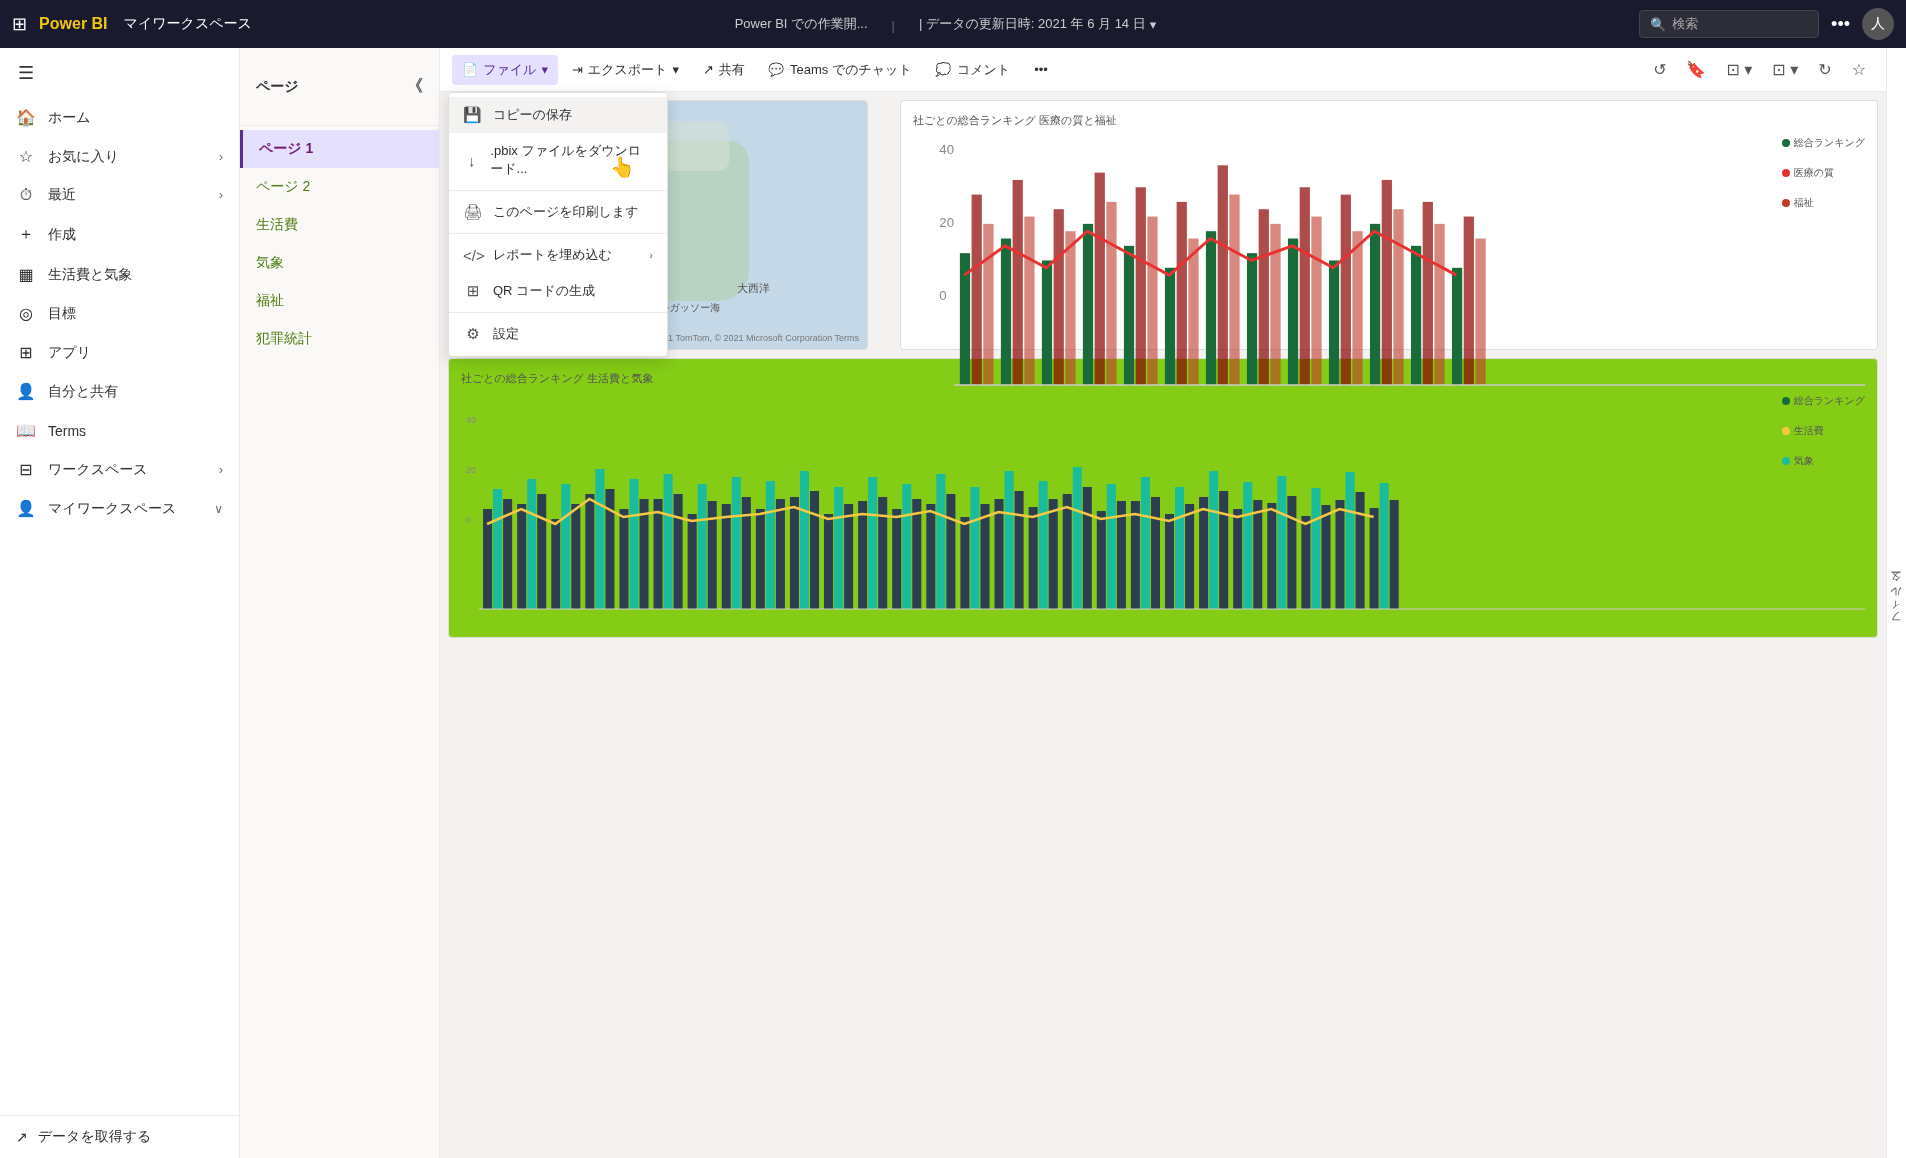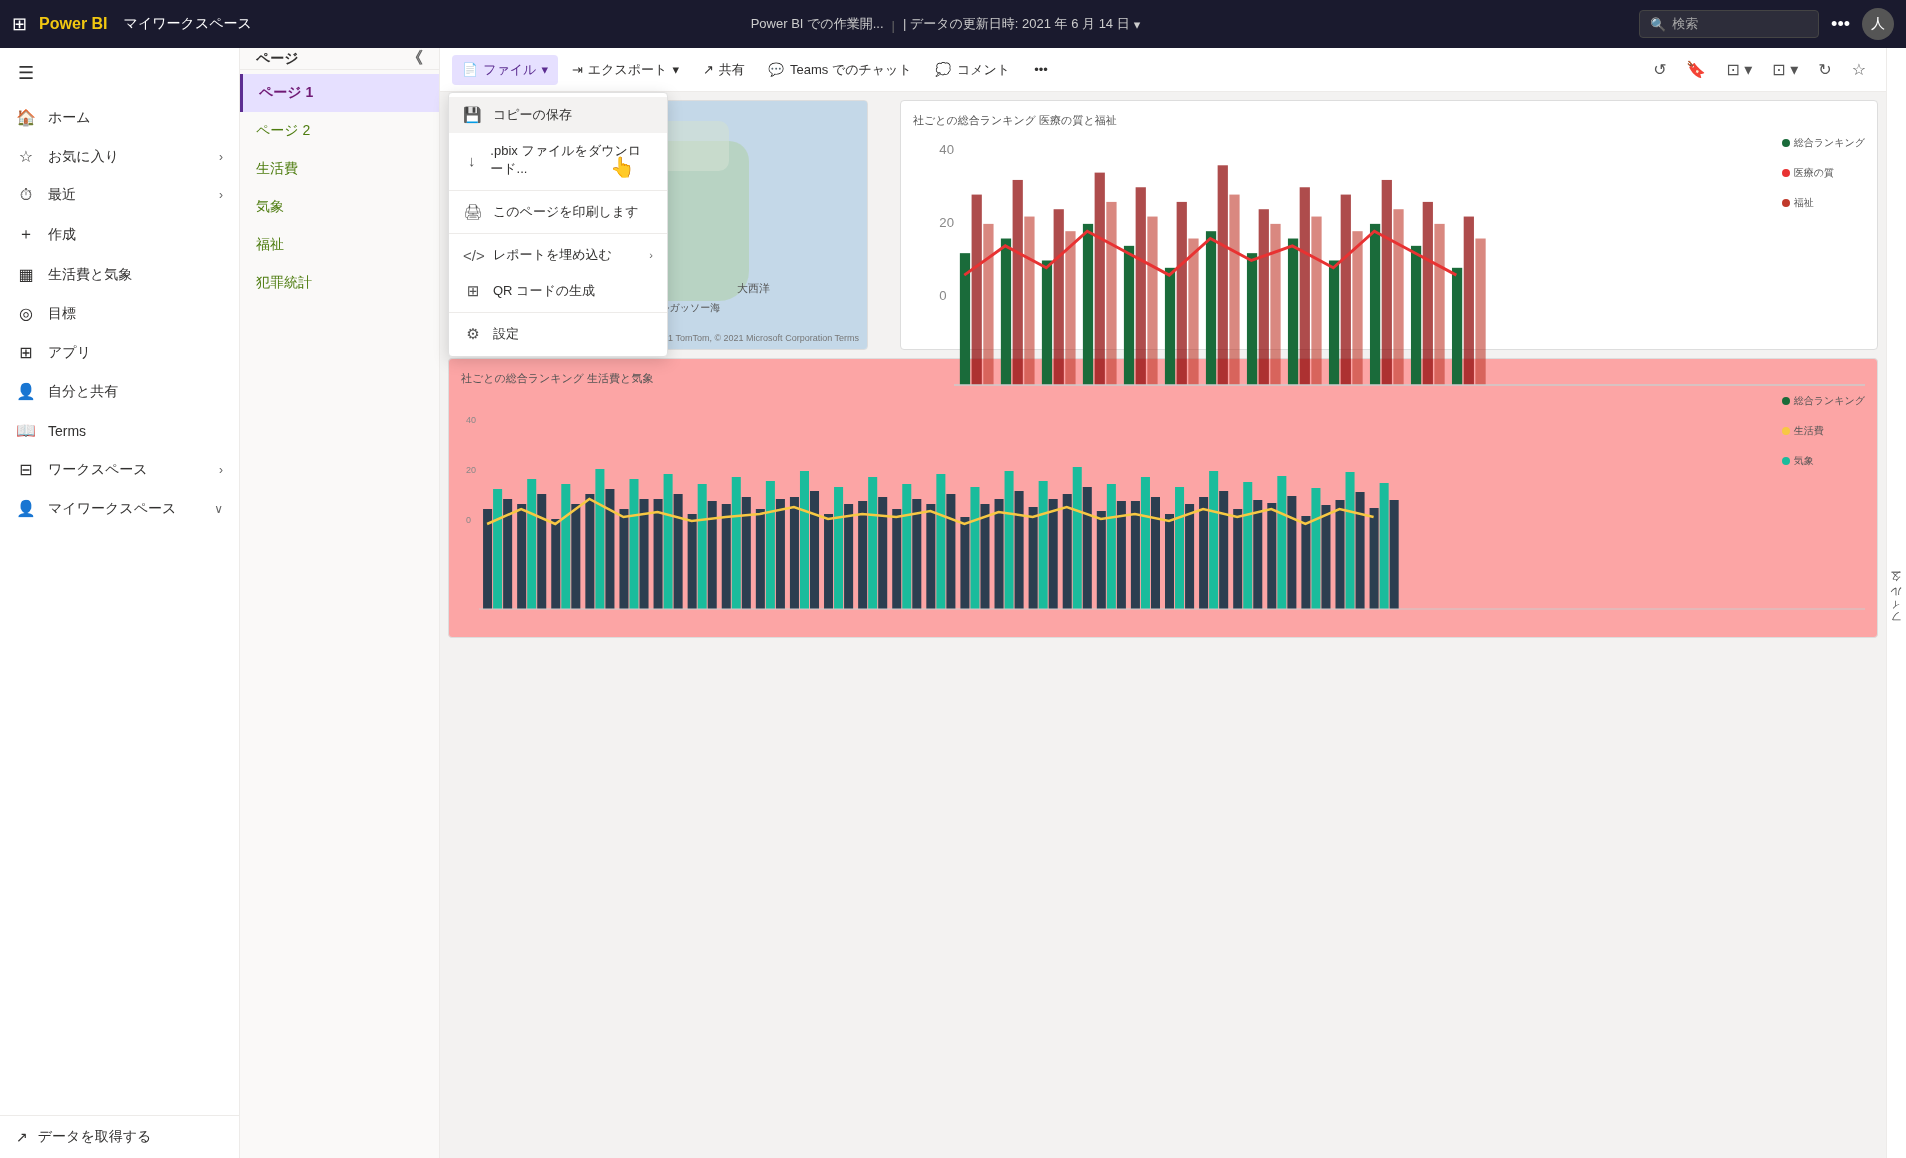--- a/index.html
+++ b/index.html
@@ -16,21 +16,21 @@
       flex-shrink: 0;
     }
     .topbar-grid { color: #fff; font-size: 18px; cursor: pointer; }
     .topbar-logo { color: #f2c811; font-weight: 700; font-size: 16px; }
     .topbar-workspace { color: #fff; font-size: 14px; margin-left: 4px; }
     .topbar-center {
       flex: 1;
       display: flex;
       align-items: flex-end;
       justify-content: center;
-      gap: 8px;
+      gap: 24px;
       color: #fff;
       font-size: 13px;
     }
     .topbar-center-title { font-size: 13px; color: #ccc; }
     .topbar-center-divider { color: #666; }
     .topbar-center-date { font-size: 13px; color: #ccc; display: flex; align-items: center; gap: 4px; cursor: pointer; }
     .topbar-right {
       display: flex;
       align-items: center;
       gap: 12px;
@@ -111,21 +111,21 @@
       background: #faf9f8;
       border-right: 1px solid #edebe9;
       display: flex;
       flex-direction: column;
       flex-shrink: 0;
     }
     .page-panel-header {
       display: flex;
       align-items: center;
       justify-content: space-between;
-      padding: 0 16px;
+      padding: 28px 16px;
       font-size: 14px;
       font-weight: 600;
       color: #323130;
       border-bottom: 1px solid #edebe9;
     }
     .page-panel-header .collapse-btn { cursor: pointer; color: #666; font-size: 16px; }
     .page-list { padding: 4px 0; }
     .page-item {
       padding: 10px 16px;
       font-size: 14px;
@@ -282,21 +282,21 @@
       top: 0; right: 0;
       display: flex;
       flex-direction: column;
       gap: 16px;
     }
     .legend-item { display: flex; align-items: center; gap: 4px; font-size: 10px; color: #555; }
     .legend-dot { width: 8px; height: 8px; border-radius: 50%; }
 
     
     .bottom-chart {
-      background: #fca5a5;
+      background: #84cc16;
       border-radius: 4px;
       border: 1px solid #ddd;
       padding: 12px 12px 8px;
       height: 280px;
       display: flex;
       flex-direction: column;
     }
 
     
     .right-panel {

